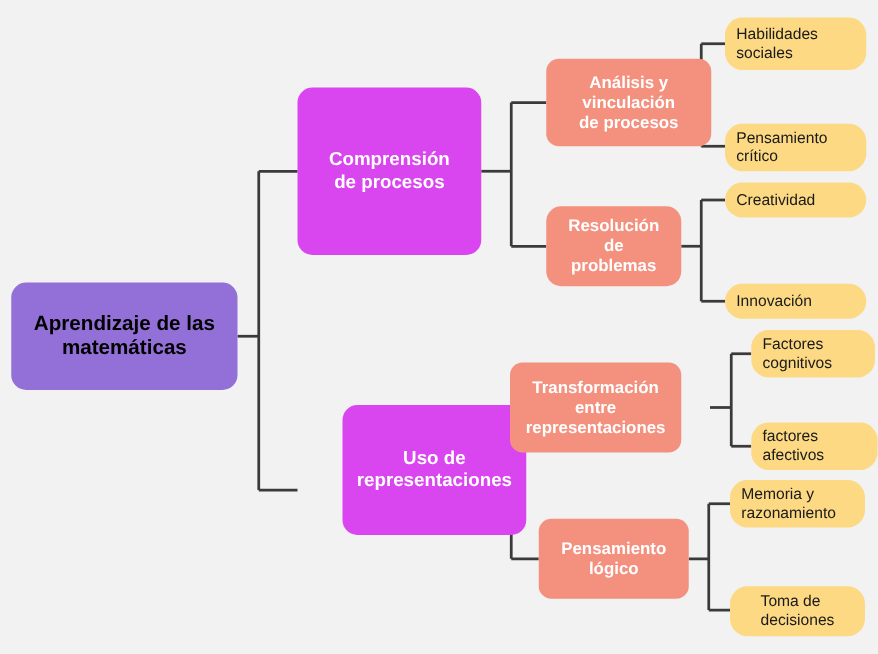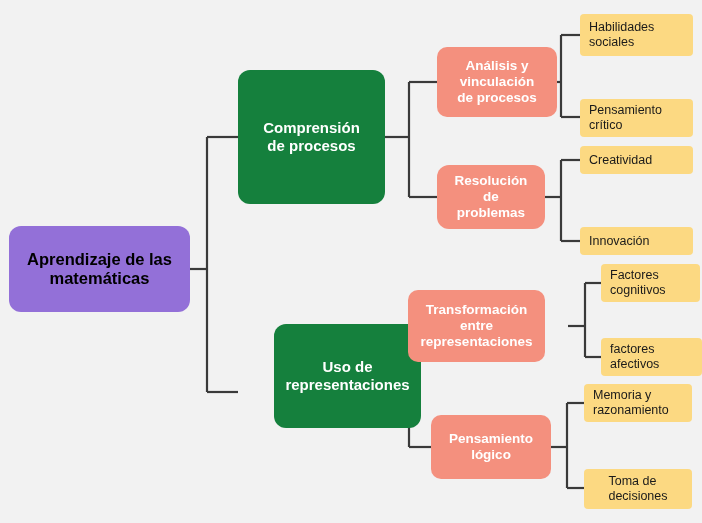--- a/index.html
+++ b/index.html
@@ -20,33 +20,33 @@
     border-radius:10px;
     line-height:1.18;
     white-space:pre-line;
   }
   .node.root{
     background:#9370d8;color:#000000;
     font-size:16.5px;font-weight:bold;
     border-radius:12px;
   }
   .node.branch{
-    background:#15803d;color:#ffffff;
+    background:#d946ef;color:#ffffff;
     font-size:15px;font-weight:bold;
     border-radius:12px;
   }
   .node.sub{
     background:#f4907e;color:#ffffff;
     font-size:13.5px;font-weight:bold;
     border-radius:10px;
   }
   .node.leaf{
     background:#fcd982;color:#1a1a1a;
     font-size:12.5px;font-weight:normal;
-    border-radius:4px;
+    border-radius:14px;
     justify-content:flex-start;
     text-align:left;
     padding-left:9px;
     padding-right:6px;
   }
   .node.leaf.centered{
     justify-content:center;
     text-align:left;
     padding-left:6px;
   }
@@ -98,21 +98,21 @@
 
   <div class="node root" style="left:9px;top:226px;width:181px;height:86px;">Aprendizaje de las
 matemáticas</div>
 
   <div class="node branch" style="left:238px;top:70px;width:147px;height:134px;">Comprensión
 de procesos</div>
 
   <div class="node branch" style="left:238px;top:324px;width:147px;height:104px;margin-left:36px;">Uso de
 representaciones</div>
 
-  <div class="node sub" style="left:437px;top:47px;width:120px;height:70px;">Análisis y
+  <div class="node sub" style="left:437px;top:47px;width:132px;height:70px;">Análisis y
 vinculación
 de procesos</div>
 
   <div class="node sub" style="left:437px;top:165px;width:108px;height:64px;border-radius:12px;">Resolución
 de
 problemas</div>
 
   <div class="node sub" style="left:408px;top:290px;width:137px;height:72px;">Transformación
 entre
 representaciones</div>

